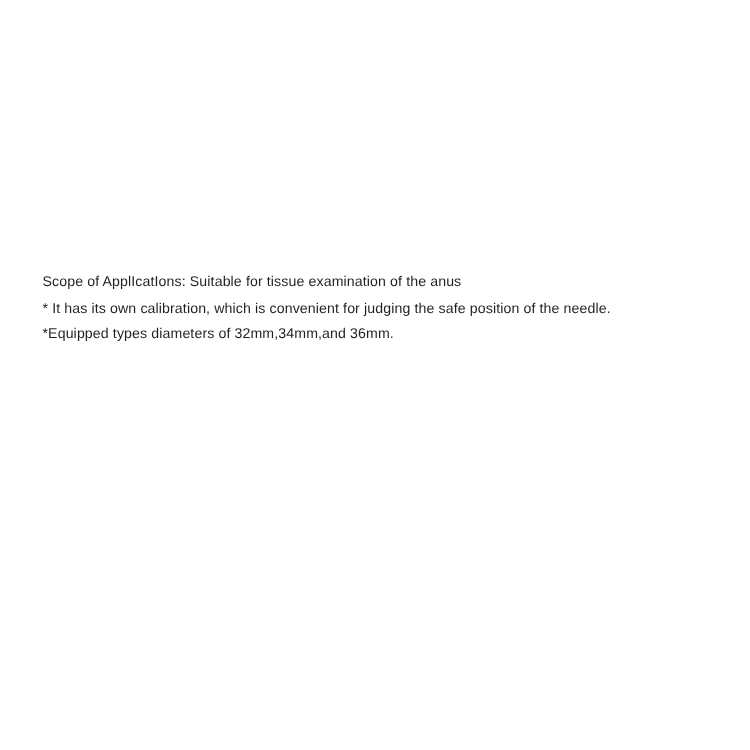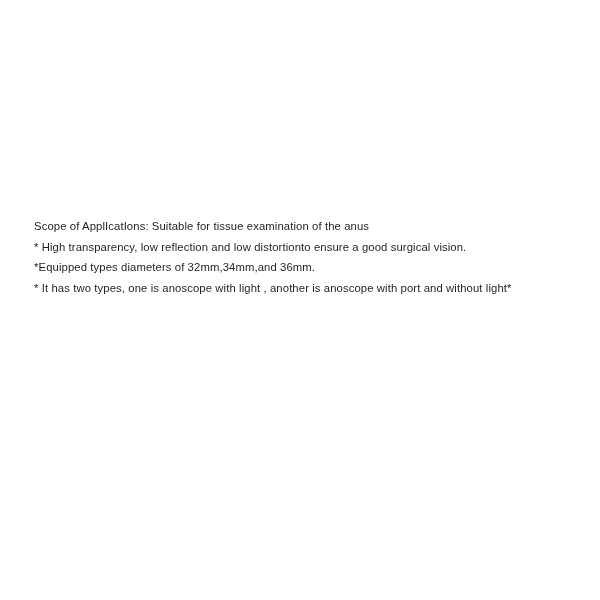--- a/index.html
+++ b/index.html
@@ -33,17 +33,16 @@
     letter-spacing: 0.1px;
     color: #231f20;
   }
 </style>
 </head>
 <body>
 
 <div class="page">
   <div class="text-block">
     <div class="line">Scope of ApplIcatIons: Suitable for tissue examination of the anus</div>
-    <div class="line">* High transparency, low reflection and low distortionto ensure a good surgical vision.</div>
+    <div class="line">* It has its own calibration, which is convenient for judging the safe position of the needle.</div>
     <div class="line">*Equipped types diameters of 32mm,34mm,and 36mm.</div>
-    <div class="line">* It has two types, one is anoscope with light , another is anoscope with port and without light*</div>
   </div>
 </div>
 
 </body></html>

